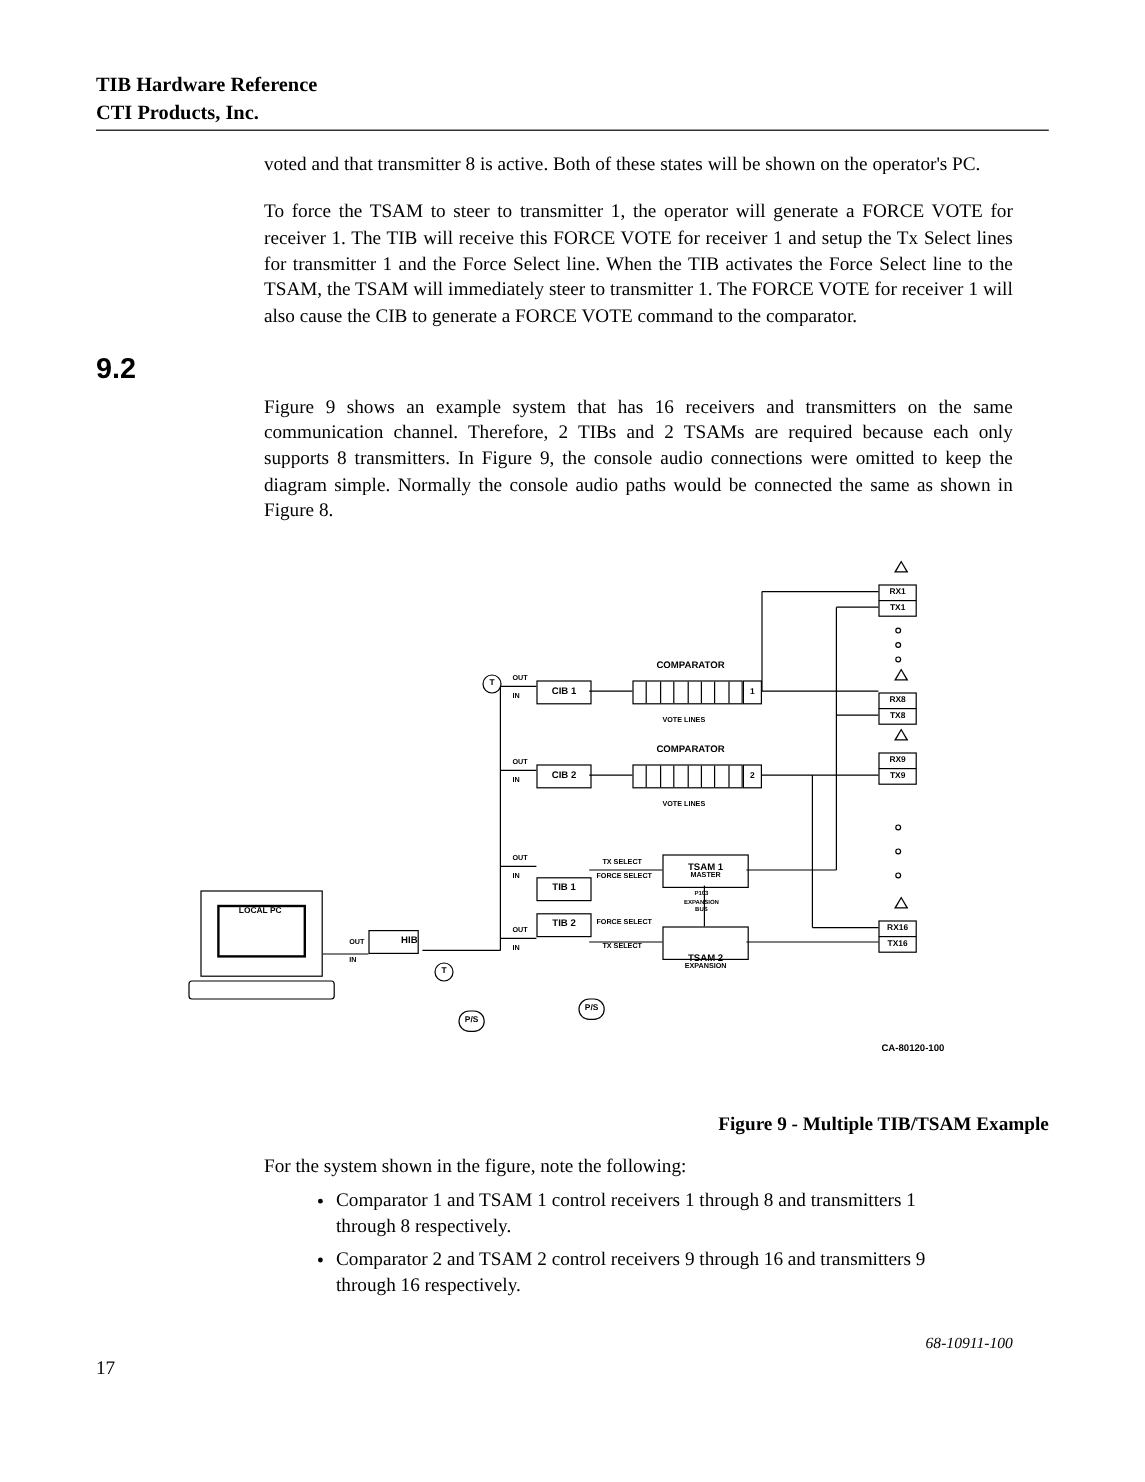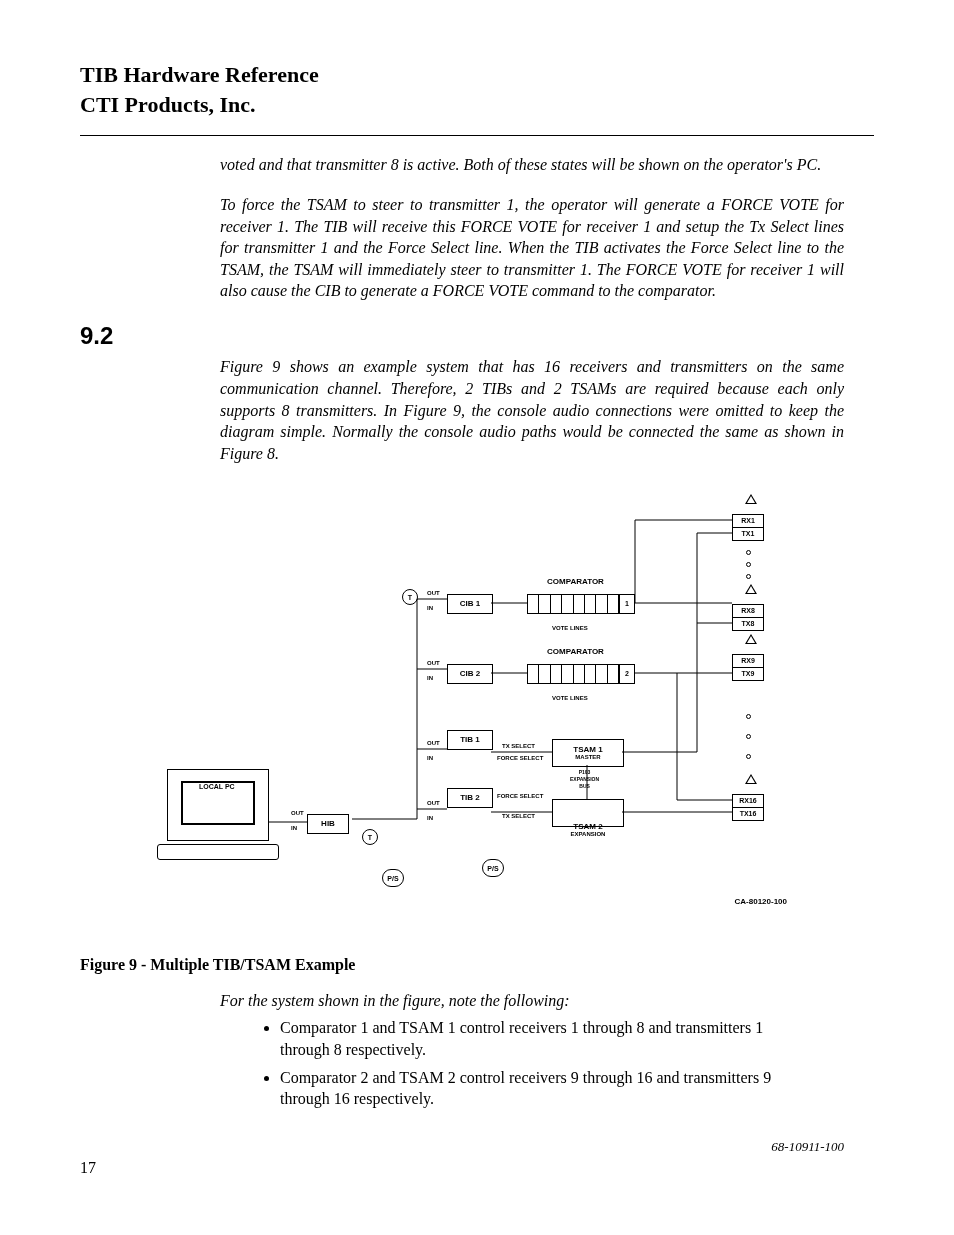--- a/index.html
+++ b/index.html
@@ -10,32 +10,31 @@
     margin: 0;
     padding: 60px 80px 40px 80px;
     width: 954px;
     box-sizing: border-box;
     line-height: 1.35;
   }
   .header {
     display: flex;
     justify-content: space-between;
     font-weight: bold;
-    font-size: 22px;
+    font-size: 17px;
     border-bottom: 1.5px solid #000;
-    padding-bottom: 16px;
+    padding-bottom: 2px;
     margin-bottom: 18px;
   }
   .header-left { text-align: left; }
   .header-right { text-align: right; }
   .body-text {
     margin-left: 140px;
     margin-right: 30px;
     text-align: justify;
-    font-style: italic;
   }
   .para { margin-bottom: 18px; }
   .section-row {
     display: flex;
     align-items: baseline;
     margin-top: 10px;
     margin-bottom: 4px;
   }
   .section-num {
     font-family: Arial, Helvetica, sans-serif;
@@ -99,21 +98,21 @@
     border-right: 4px solid transparent;
     border-bottom: 7px solid #fff;
   }
   .dot {
     position: absolute;
     width: 3px; height: 3px;
     border: 1px solid #000;
     border-radius: 50%;
   }
   .figure-caption {
-    text-align: left;
+    text-align: right;
     font-weight: bold;
     font-size: 16px;
     margin: 10px 0 14px 0;
   }
   ul.notes {
     margin: 6px 0 0 200px;
     padding: 0;
     list-style: disc;
   }
   ul.notes li {
@@ -167,21 +166,21 @@
 </div>
 
 <div class="figure-placeholder">
 
   <div class="fig-box" style="left:10px; top:275px; width:100px; height:70px; font-size:8px; flex-direction:column;">
     <div style="border:2px solid #000; width:70px; height:40px; margin-bottom:4px;"></div>
   </div>
   <div class="fig-label" style="left:42px; top:288px; font-size:7px;">LOCAL PC</div>
   <div style="position:absolute; left:0px; top:350px; width:120px; height:14px; border:1.5px solid #000; border-radius:3px;"></div>
 
-  <div class="fig-box" style="left:150px; top:320px; width:40px; height:18px;">
+  <div class="fig-box" style="left:150px; top:308px; width:40px; height:18px;justify-content:flex-end;">
     <span>HIB</span>
   </div>
   <div class="fig-label" style="left:134px; top:315px;">OUT</div>
   <div class="fig-label" style="left:134px; top:330px;">IN</div>
 
   <div class="fig-circle" style="left:205px; top:335px; width:14px; height:14px;">
     <span>T</span>
   </div>
   <div class="fig-circle" style="left:245px; top:95px; width:14px; height:14px;">
     <span>T</span>
@@ -224,21 +223,21 @@
       <span></span>
       <span></span>
       <span></span>
       <span></span>
   </div>
   <div class="fig-box" style="left:462px; top:170px; width:14px; height:18px; font-size:7px;">
     <span>2</span>
   </div>
   <div class="fig-label" style="left:395px; top:200px;">VOTE LINES</div>
 
-  <div class="fig-box" style="left:290px; top:236px; width:44px; height:18px;">
+  <div class="fig-box" style="left:290px; top:264px; width:44px; height:18px;">
     <span>TIB 1</span>
   </div>
   <div class="fig-label" style="left:270px; top:245px;">OUT</div>
   <div class="fig-label" style="left:270px; top:260px;">IN</div>
   <div class="fig-label" style="left:345px; top:248px;">TX SELECT</div>
   <div class="fig-label" style="left:340px; top:260px;">FORCE SELECT</div>
 
   <div class="fig-box" style="left:395px; top:245px; width:70px; height:26px; flex-direction:column; line-height:1.0;">
     <span style="font-size:8px;">TSAM 1</span>
     <span style="font-size:6px;">MASTER</span>

